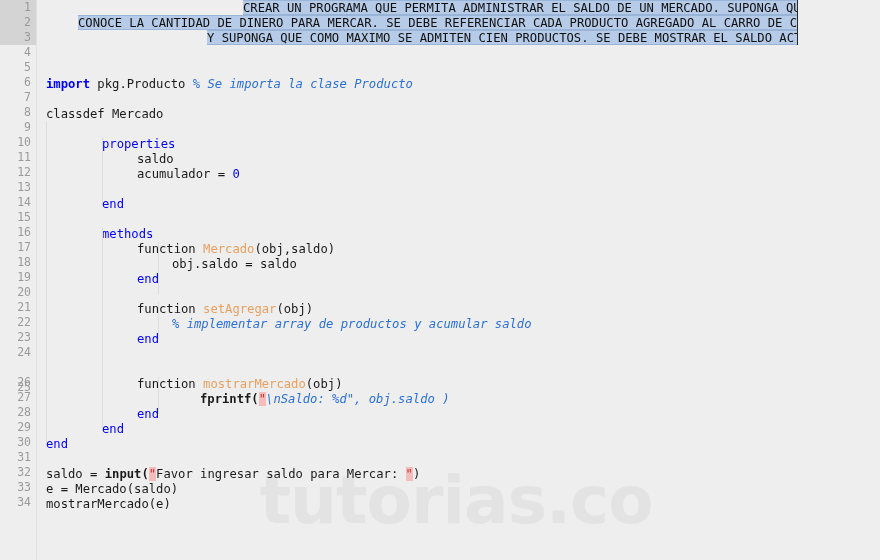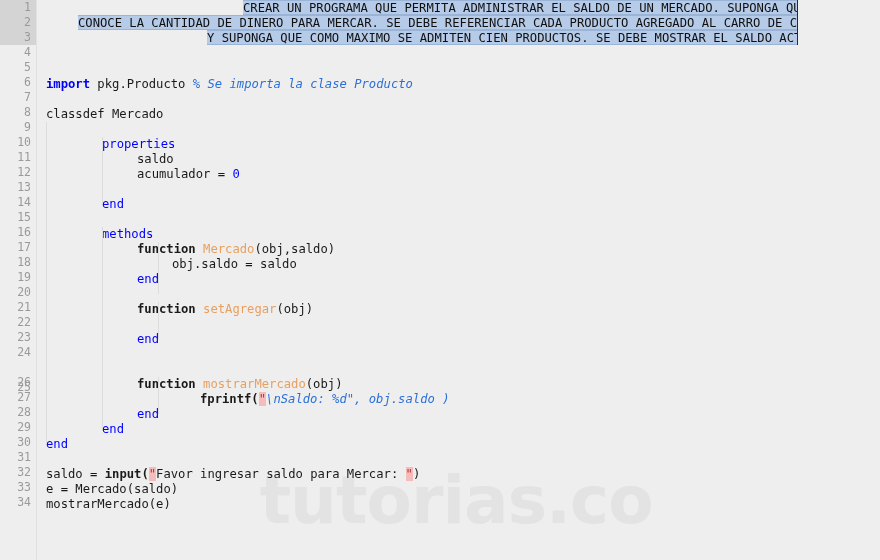--- a/index.html
+++ b/index.html
@@ -128,21 +128,21 @@
     top: 0;
     width: 1px;
     height: 45px;
     background: #2b2b2b;
     z-index: 5;
   }
 
   
   .kw      { color: #0000ff; font-weight: bold; }
   .kwplain { color: #0000ff; }
-  .fnkw    { color: #1a1a1a; font-weight: bold; }
+  .fnkw    { color: #1a1a1a; font-weight: normal; }
   .fname   { color: #e8a060; }
   .num     { color: #0000ff; }
   .cmt     { color: #2b6fd8; font-style: italic; }
   .strit   { color: #2b6fd8; font-style: italic; }
   .plain   { color: #1a1a1a; }
   .qerr    { background: #f5bcbc; color: #c03030; }
   .bld     { font-weight: bold; }
 </style>
 </head>
 <body>
@@ -215,20 +215,21 @@
     <div class="row" style="top:225px; padding-left:65px"><span class="kwplain">methods</span></div>
 
     <div class="row" style="top:240px; padding-left:100px"><span class="fnkw">function </span><span class="fname">Mercado</span><span class="plain">(obj,saldo)</span></div>
 
     <div class="row" style="top:255px; padding-left:135px"><span class="plain">obj.saldo = saldo</span></div>
 
     <div class="row" style="top:270px; padding-left:100px"><span class="kwplain">end</span></div>
 
     <div class="row" style="top:300px; padding-left:100px"><span class="fnkw">function </span><span class="fname">setAgregar</span><span class="plain">(obj)</span></div>
 
+    <div class="row" style="top:315px; padding-left:135px"><span class="cmt">% implementar array de productos y acumular saldo</span></div>
 
     <div class="row" style="top:330px; padding-left:100px"><span class="kwplain">end</span></div>
 
     <div class="row" style="top:375px; padding-left:100px"><span class="fnkw">function </span><span class="fname">mostrarMercado</span><span class="plain">(obj)</span></div>
 
     <div class="row" style="top:390px; padding-left:163px"><span class="bld plain">fprintf(</span><span class="qerr">"</span><span class="strit">\nSaldo: %d", obj.saldo )</span></div>
 
     <div class="row" style="top:405px; padding-left:100px"><span class="kwplain">end</span></div>
     <div class="row" style="top:420px; padding-left:65px"><span class="kwplain">end</span></div>
     <div class="row" style="top:435px; padding-left:9px"><span class="kwplain">end</span></div>

